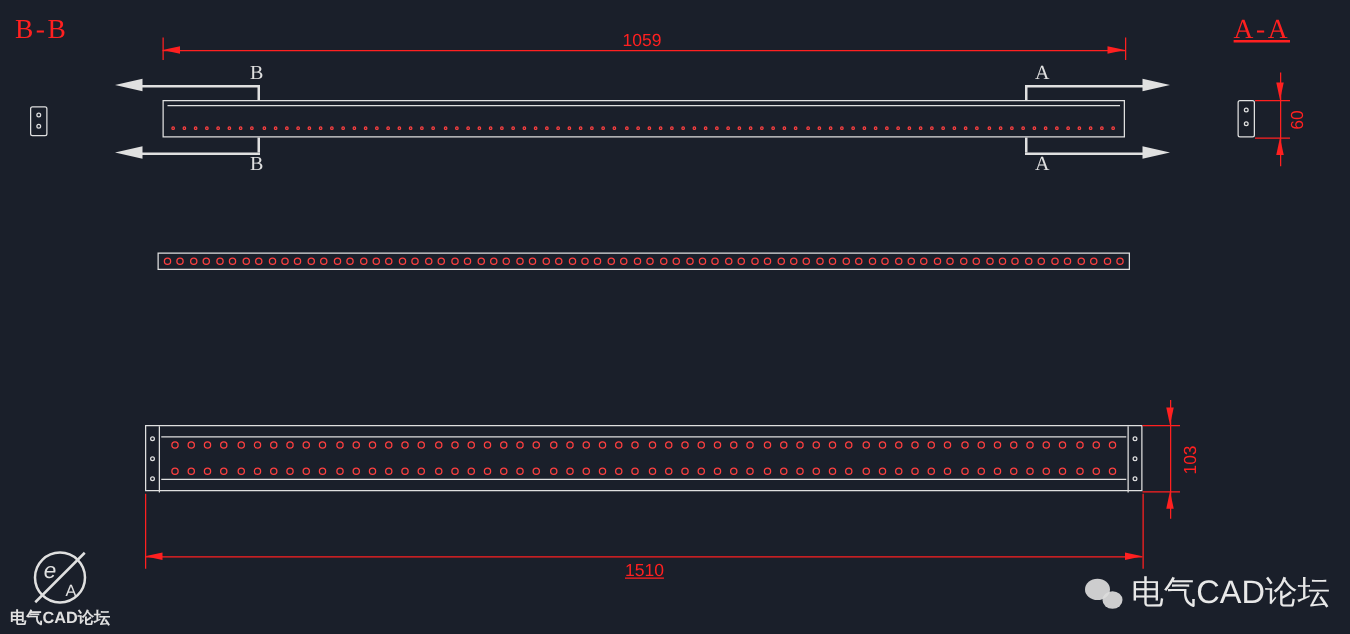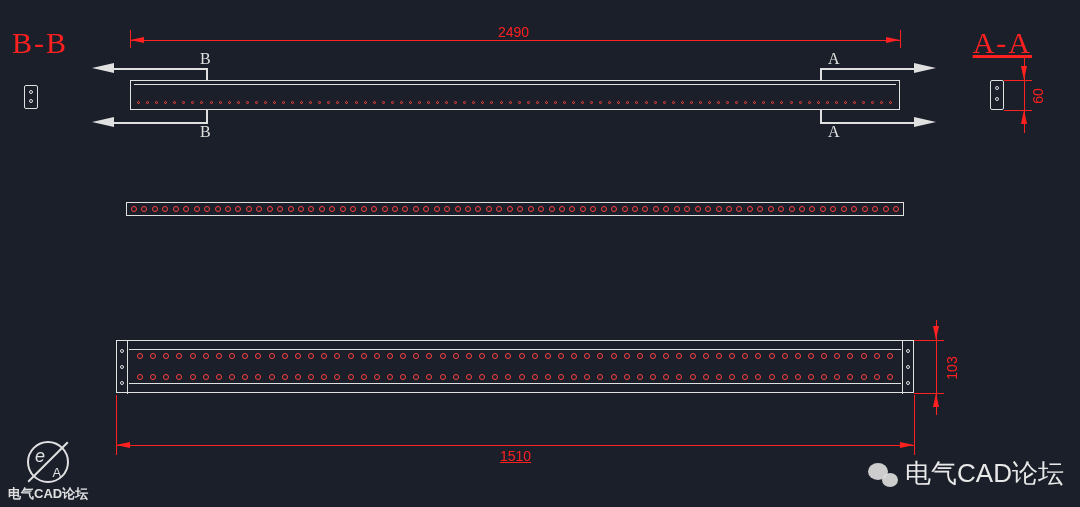--- a/index.html
+++ b/index.html
@@ -8,24 +8,23 @@
     height: 507px;
     background: #1a1f2a;
     position: relative;
     font-family: Arial, sans-serif;
     overflow: hidden;
   }
   .red { color: #ff2020; }
   .white { color: #e0e0e0; }
   .section-label {
     position: absolute;
-    font-size: 30px;
+    font-size: 22px;
     font-family: 'Times New Roman', serif;
     letter-spacing: 2px;
-    margin-top: 16px;
   }
   .cut-label {
     position: absolute;
     font-size: 16px;
     font-family: 'Times New Roman', serif;
   }
   .dim-text {
     position: absolute;
     font-size: 14px;
   }
@@ -201,21 +200,21 @@
 <body>
 
 <div class="section-label red" style="left:12px; top:10px;">B-B</div>
 <div class="section-label red" style="right:48px; top:10px;text-decoration:underline;">A-A</div>
 
 <div class="ext-line-v" style="left:130px; top:30px;"></div>
 <div class="ext-line-v" style="left:900px; top:30px;"></div>
 <div class="dim-line-h" style="left:130px; top:40px; width:770px;"></div>
 <div class="arrow-l" style="left:130px; top:37px;"></div>
 <div class="arrow-r" style="left:886px; top:37px;"></div>
-<div class="dim-text red" style="left:498px; top:24px;">2490</div>
+<div class="dim-text red" style="left:498px; top:24px;">1059</div>
 
 <div class="sec-shaft" style="left:113px; top:68px; width:95px;"></div>
 <div class="sec-arrow-l" style="left:92px; top:63px;"></div>
 <div class="sec-vshaft" style="left:206px; top:68px; height:12px;"></div>
 <div class="cut-label white" style="left:200px; top:50px;">B</div>
 
 <div class="sec-shaft" style="left:113px; top:122px; width:95px;"></div>
 <div class="sec-arrow-l" style="left:92px; top:117px;"></div>
 <div class="sec-vshaft" style="left:206px; top:110px; height:12px;"></div>
 <div class="cut-label white" style="left:200px; top:123px;">B</div>

